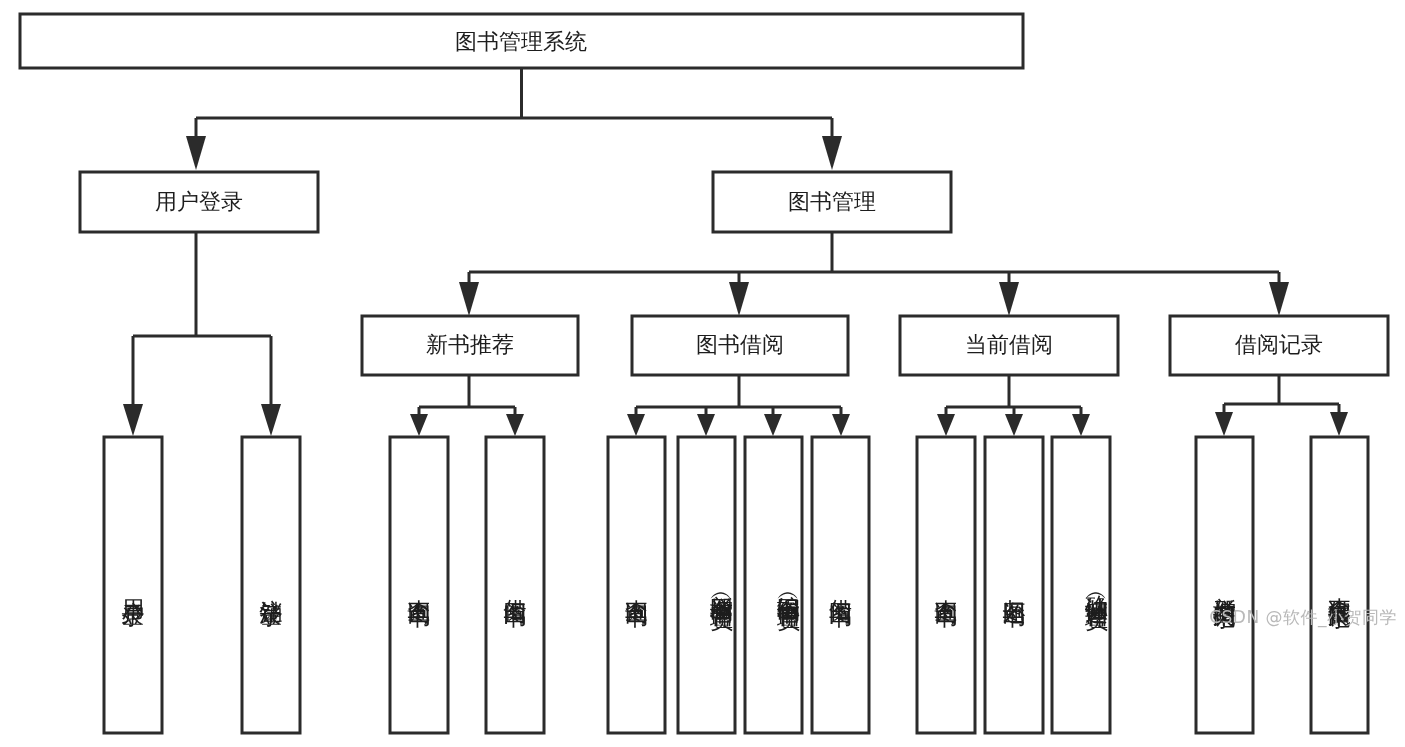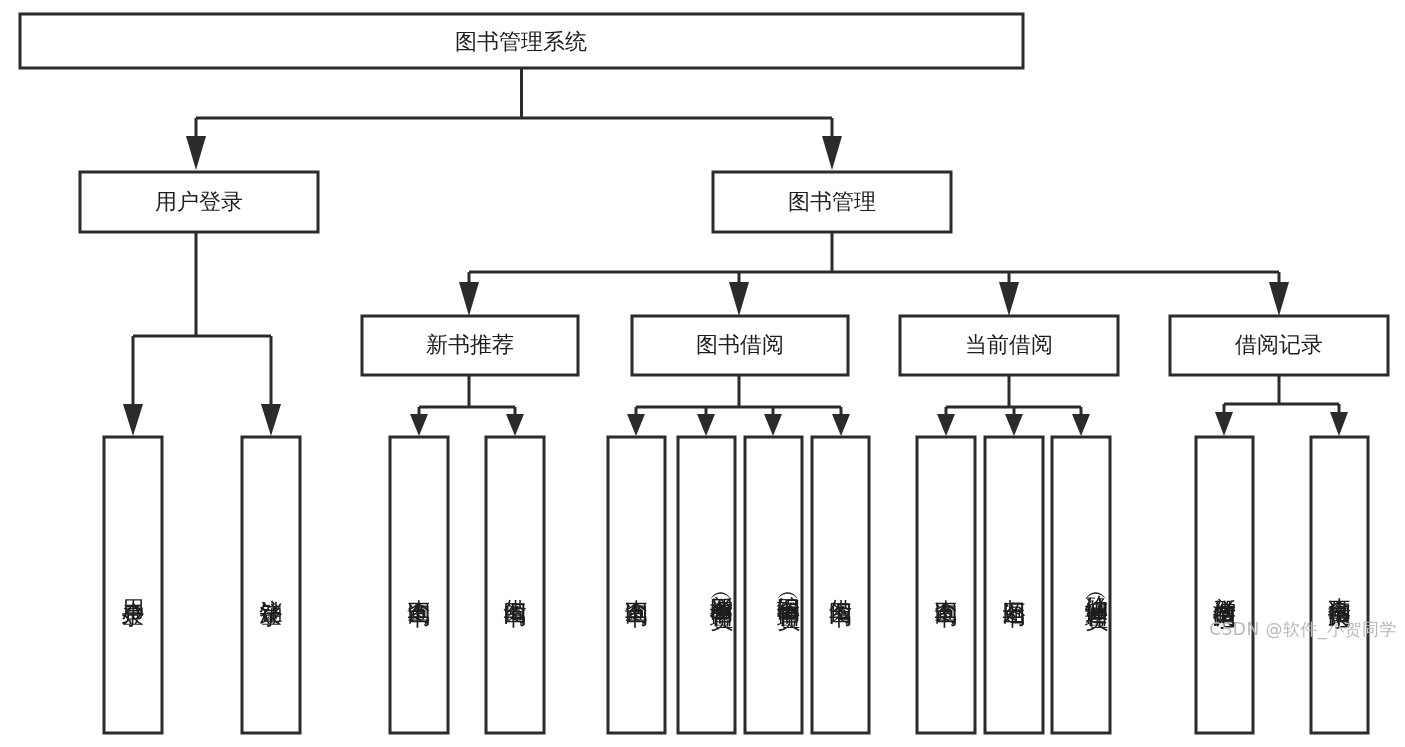--- a/index.html
+++ b/index.html
@@ -62,21 +62,21 @@
     font-size: 23px;
     line-height: 1.18;
     letter-spacing: 2px;
     color: #1d1d1d;
     white-space: nowrap;
     pointer-events: none;
   }
   .watermark {
     position: absolute;
     right: 8px;
-    bottom: 0;
+    bottom: 12px;
     font-family: "DejaVu Sans", "Liberation Sans", sans-serif;
     font-size: 17px;
     color: #b9b9b9;
     letter-spacing: 0.5px;
     white-space: nowrap;
   }
 </style>
 </head>
 <body>
 

